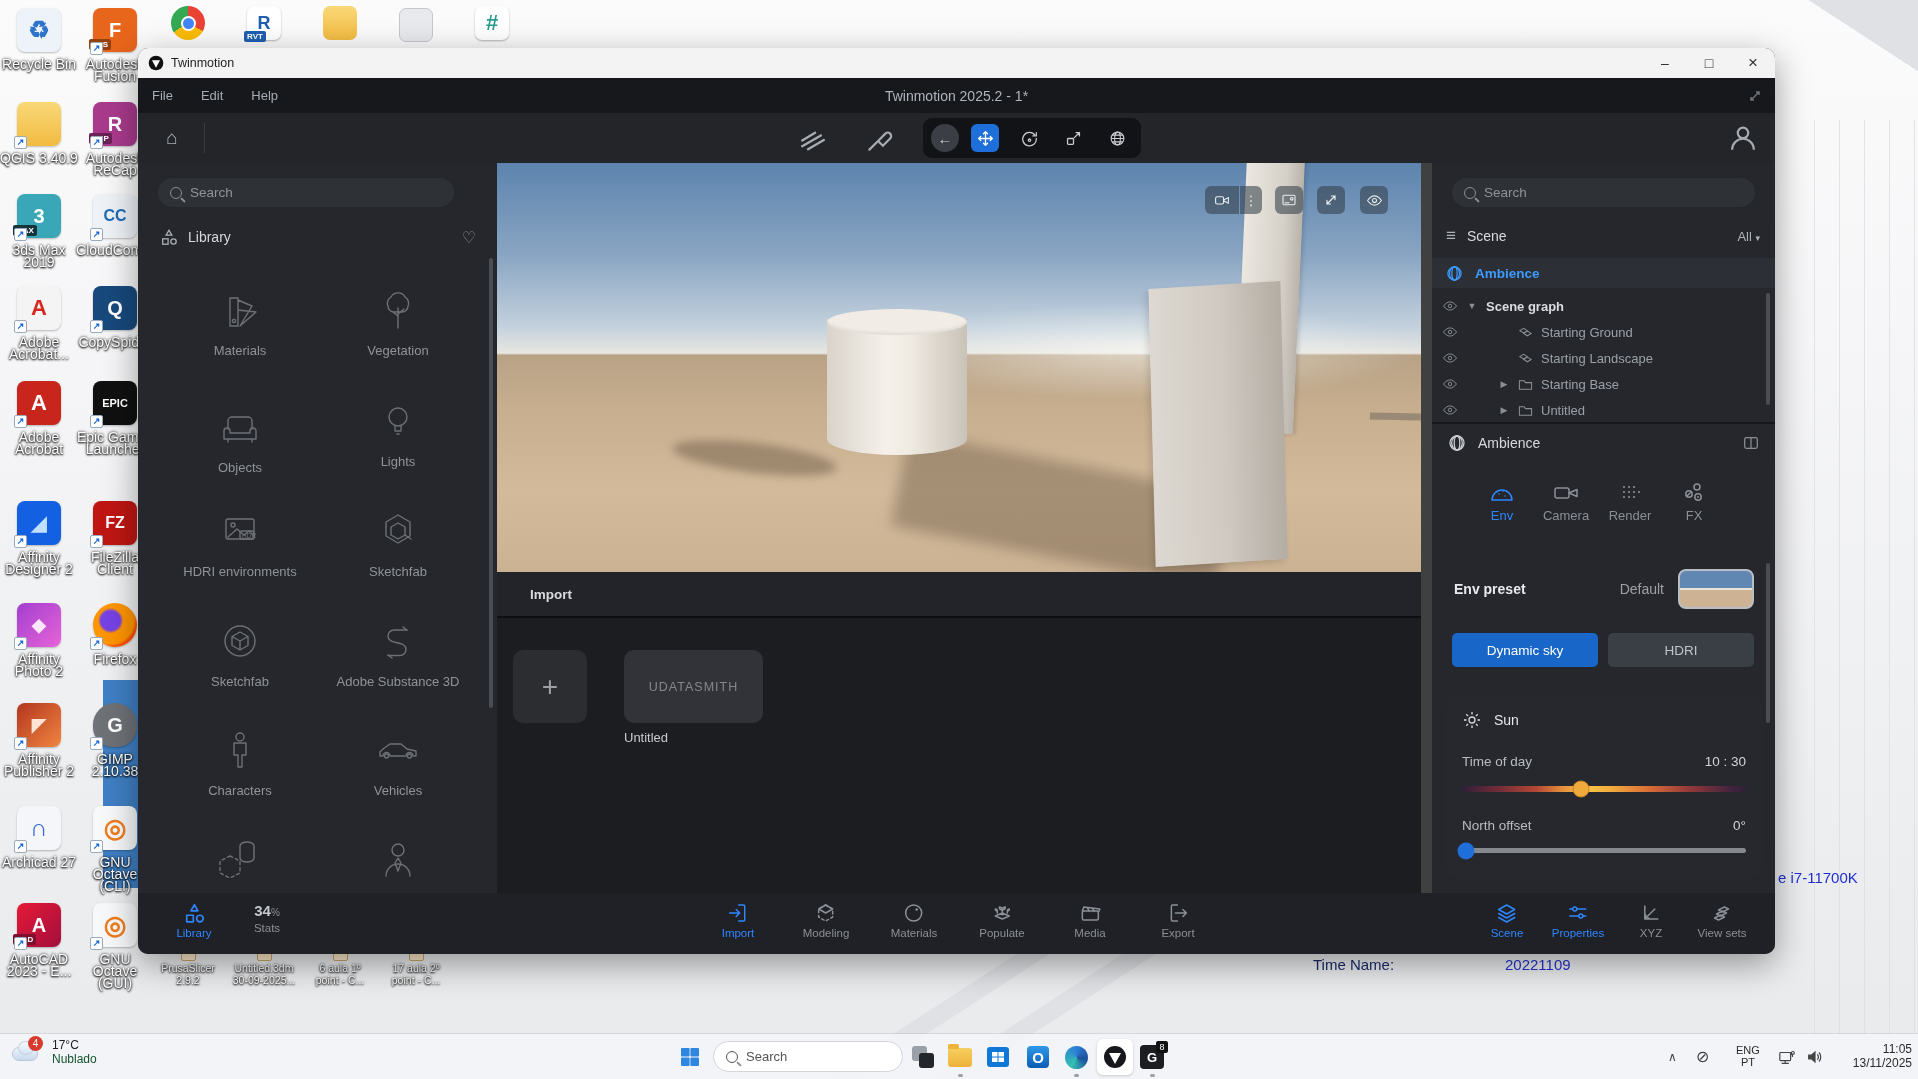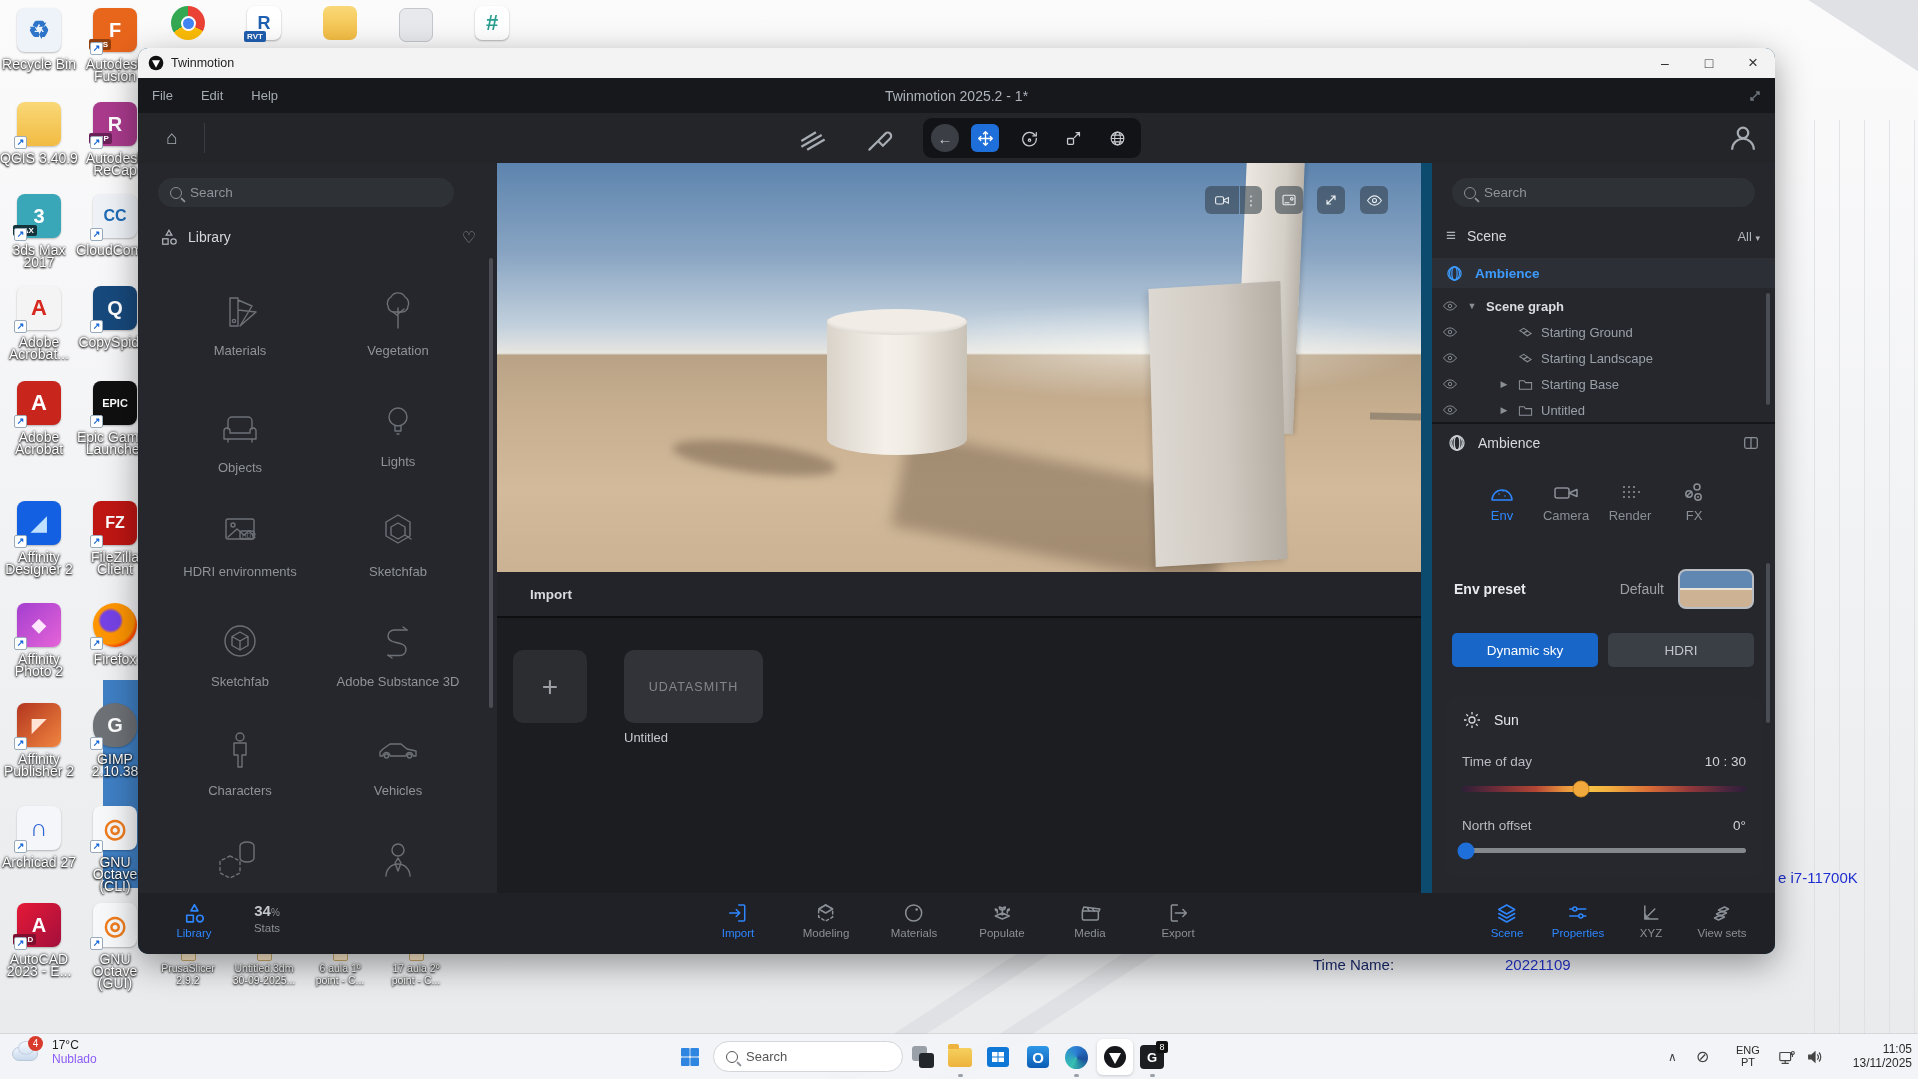--- a/index.html
+++ b/index.html
@@ -22,21 +22,21 @@
   .dicon .sc{position:absolute;left:-3px;bottom:-3px;width:13px;height:13px;background:#fff;border:1px solid #9ab;border-radius:2px;
     color:#1466d8;font-size:9px;line-height:11px;font-weight:bold}
   .dicon .lbl{margin-top:6px;font-size:14px;line-height:12px;color:#fff;text-shadow:0 1px 2px #000,0 0 3px #000}
   .dfile{position:absolute;width:78px;text-align:center}
   .dfile .fico{width:15px;height:13px;margin:0 auto;background:#fde9c8;border:1px solid #c9a86a;border-radius:2px}
   .dfile .lbl{margin-top:2px;font-size:10.5px;line-height:11.5px;color:#fff;text-shadow:0 1px 2px #000,0 0 3px #000}
   .tico{position:absolute;width:34px;height:34px;border-radius:7px;display:flex;align-items:center;justify-content:center;font-weight:bold}
 
   
   #tm-window{position:absolute;left:138px;top:48px;width:1637px;height:906px;border-radius:10px;
-    box-shadow:0 10px 34px rgba(0,0,0,.38);background:#0c4a6e}
+    box-shadow:0 10px 34px rgba(0,0,0,.38);background:#404040}
   #titlebar{position:absolute;left:0;top:0;right:0;height:30px;background:#f3f3f3;border-radius:10px 10px 0 0;
     display:flex;align-items:center;padding-left:10px;color:#1d1d1f;font-size:12.5px}
   .wctl{position:absolute;top:0;width:44px;height:30px;display:flex;align-items:center;justify-content:center;color:#333;font-size:14px}
   #menubar{position:absolute;left:0;top:30px;right:0;height:35px;background:#17181c;display:flex;align-items:center;color:#a6acb4;font-size:13px}
   #menubar .mitem{padding:12px 14px;height:100%;display:flex;align-items:center}
   #doc-title{position:absolute;left:0;right:0;top:30px;height:35px;display:flex;align-items:center;justify-content:center;
     color:#aeb4bc;font-size:14px;pointer-events:none}
   #tm-toolbar{position:absolute;left:0;top:65px;right:0;height:50px;background:#232529}
   .tbtn{position:absolute;top:9px;width:32px;height:32px;display:flex;align-items:center;justify-content:center;color:#a7acb3;border-radius:6px}
   #tool-pill{position:absolute;left:785px;top:5px;width:218px;height:40px;background:#121316;border-radius:9px}
@@ -130,21 +130,21 @@
         <span class="sc">↗</span>
       </div>
     <div class="lbl"><span>QGIS 3.40.9</span></div>
   </div>
   <div class="dicon" style="left:0px;top:194px">
     <div class="art" style="background:#3aa7b8;color:#fff;font-size:20px">
         <span>3</span>
         <span class="tag" style="background:#15343c">MAX</span>
         <span class="sc">↗</span>
       </div>
-    <div class="lbl"><span>3ds Max 2017</span></div>
+    <div class="lbl"><span>3ds Max 2019</span></div>
   </div>
   <div class="dicon" style="left:0px;top:286px">
     <div class="art" style="background:#f4f4f4;color:#d6281e;font-size:22px">
         <span>A</span>
         <span class="sc">↗</span>
       </div>
     <div class="lbl"><span>Adobe</span><br><span>Acrobat...</span></div>
   </div>
   <div class="dicon" style="left:0px;top:381px">
     <div class="art" style="background:#c8251c;color:#fff;font-size:22px">
@@ -812,21 +812,21 @@
 
   <div id="taskbar">
     <div class="abs" style="left:10px;top:4px;display:flex;gap:8px;align-items:center">
       <div style="position:relative;width:34px;height:26px">
         <span class="abs" style="left:2px;top:8px;width:26px;height:14px;background:linear-gradient(#eef4fb,#c8d8ec);border-radius:10px;border:1px solid #b9c8da"></span>
         <span class="abs" style="left:8px;top:2px;width:16px;height:14px;background:linear-gradient(#f6fafe,#d6e3f2);border-radius:50%;border:1px solid #c3d1e2"></span>
         <span class="abs" style="left:18px;top:-3px;width:15px;height:15px;background:#d83b2b;color:#fff;border-radius:50%;font-size:10px;text-align:center;line-height:15px">4</span>
       </div>
       <div style="font-size:12px;line-height:14px">
         <div style="color:#1f1f1f">17°C</div>
-        <div style="color:#8b5cf6">Nublado</div>
+        <div style="color:#14532d">Nublado</div>
       </div>
     </div>
 
     <div class="tb-ico" style="left:672px">
       <svg width="22" height="22" viewBox="0 0 22 22">
           <g fill="#2e86e0">
             <rect x="2" y="2" width="8.6" height="8.6" rx="1"></rect>
             <rect x="11.4" y="2" width="8.6" height="8.6" rx="1"></rect>
             <rect x="2" y="11.4" width="8.6" height="8.6" rx="1"></rect>
             <rect x="11.4" y="11.4" width="8.6" height="8.6" rx="1"></rect>

